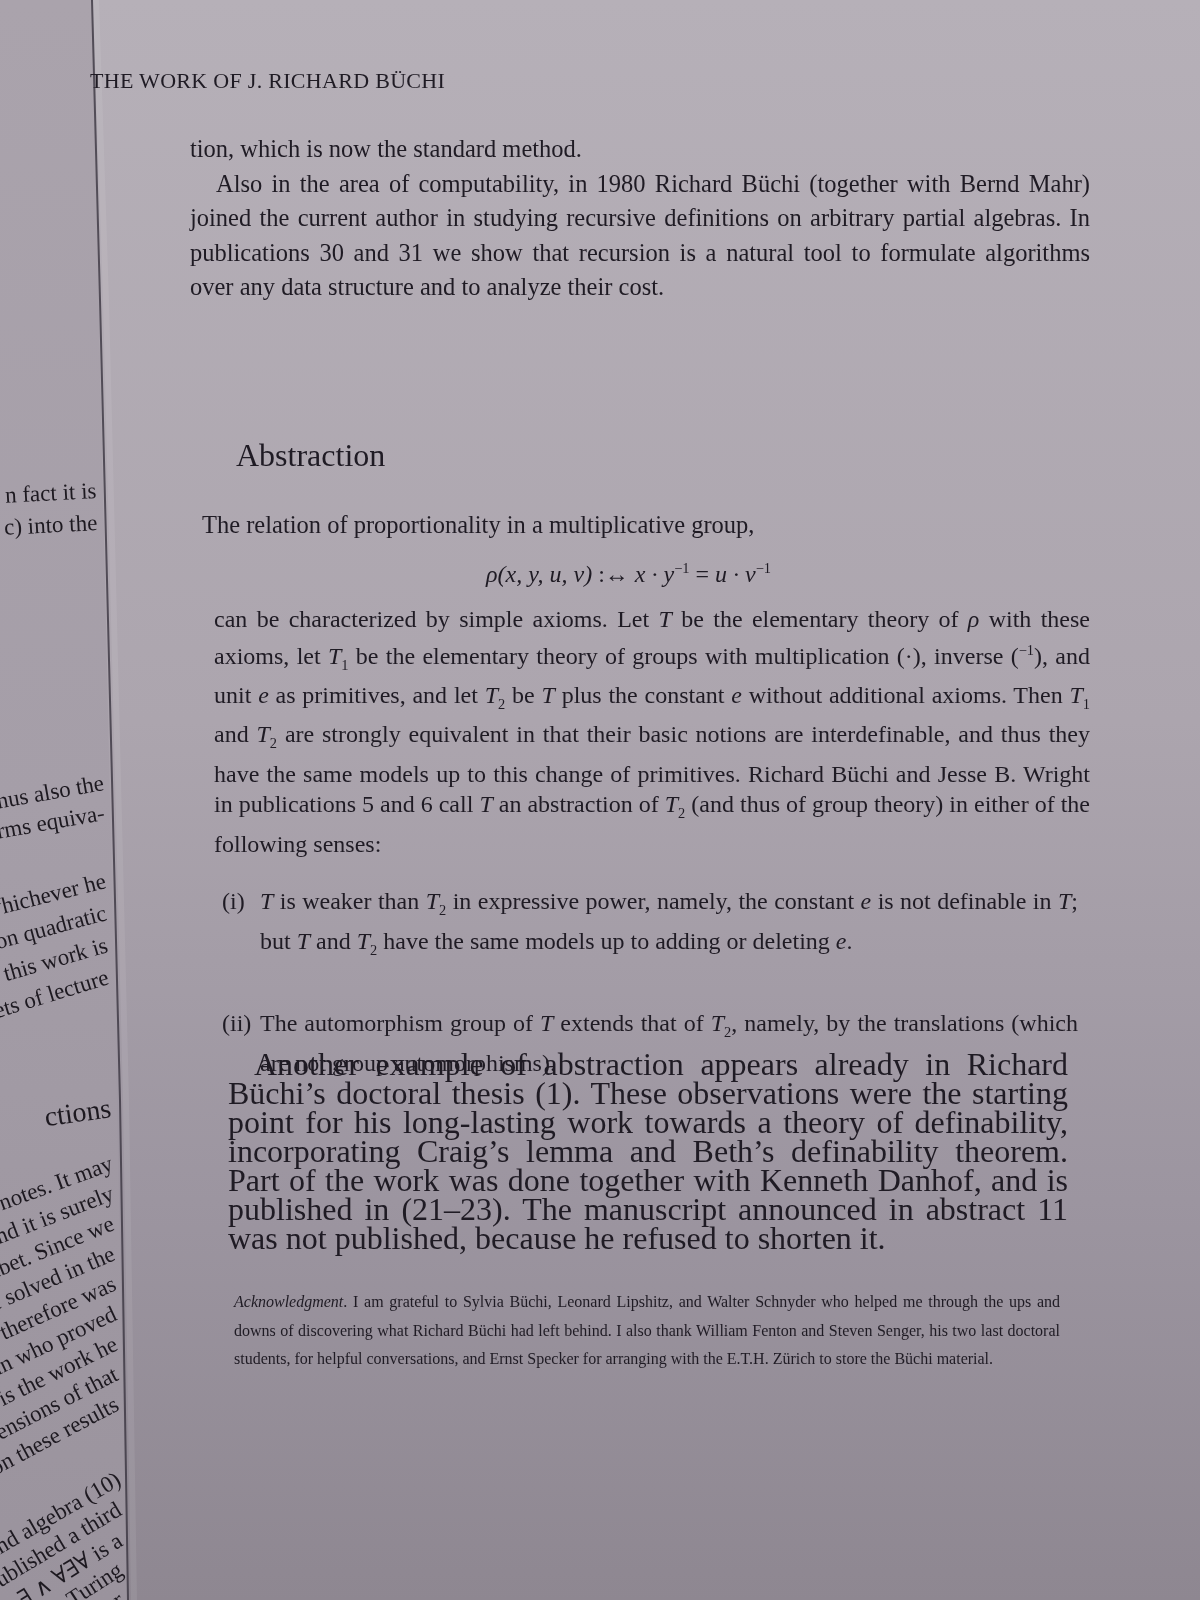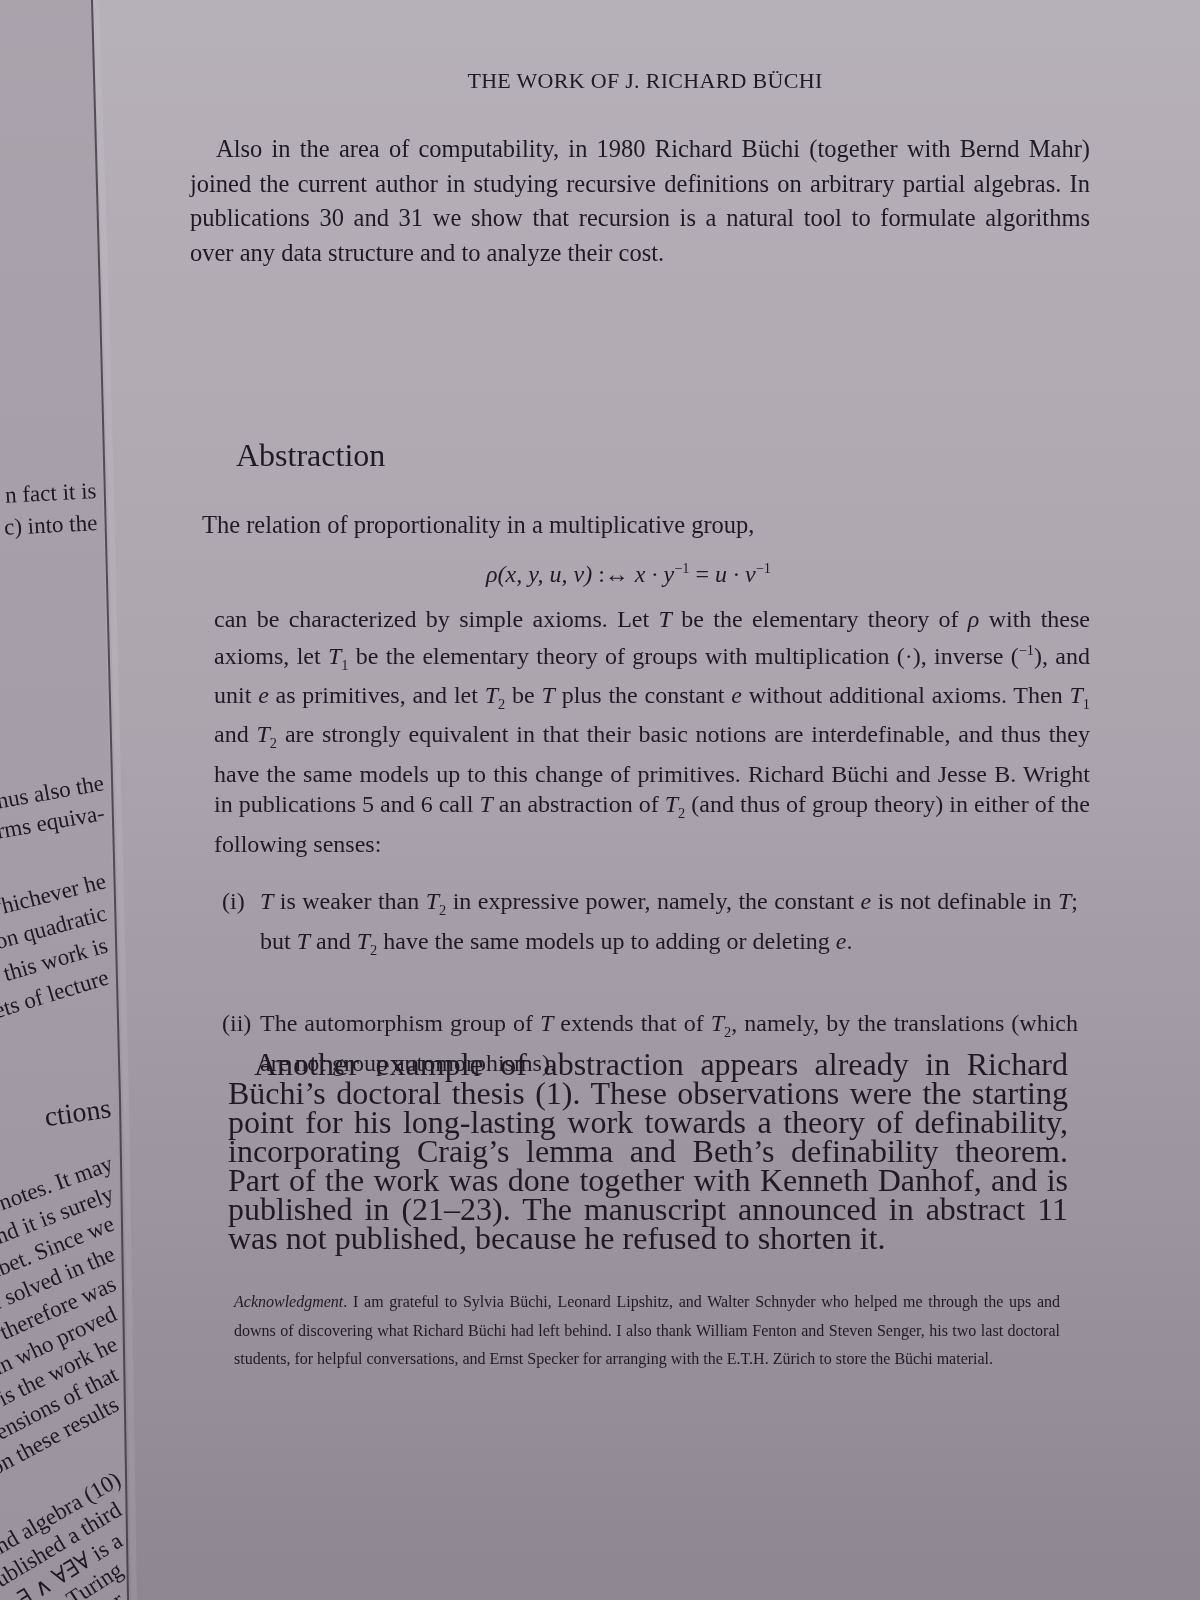--- a/index.html
+++ b/index.html
@@ -17,21 +17,21 @@
   }
   .left-edge {
     position:absolute; left:0; top:0; width:200px; height:1600px;
     pointer-events:none;
   }
   .left-text {
     position:absolute; white-space:nowrap; font-size:23px; color:#1d1920;
     transform-origin: right center;
   }
   .header {
-    position:absolute; top:68px; left:0; width:1200px; text-align:center;
+    position:absolute; top:68px; left:0; width:1200px; 
     font-size:22px; letter-spacing:0.3px; padding-left:90px; box-sizing:border-box;
   }
   .para { position:absolute; font-size:24.5px; line-height:34.5px; text-align:justify; }
   .para p { margin:0; }
   .indent { text-indent:26px; }
   .heading { position:absolute; font-size:32px;margin-left:36px; }
   .formula { position:absolute; font-size:24px; font-style:italic; }
   sup, sub { font-size:60%; }
   .list-item { position:absolute; font-size:24px; line-height:31px; text-align:justify; }
   .list-item .label { position:absolute; left:0; }
@@ -68,20 +68,21 @@
     </div>
 </div>
 <svg class="left-edge" width="200" height="1600">
   <path d="M92 0 L100 300 L110 700 L120 1100 L128 1600" stroke="#3a3540" stroke-width="2" fill="none" opacity="0.8"></path>
   <path d="M96 0 L106 300 L116 700 L126 1100 L134 1600" stroke="#ffffff" stroke-width="6" fill="none" opacity="0.08"></path>
 </svg>
 
 <div class="header">THE WORK OF J. RICHARD BÜCHI</div>
 
 <div class="para" style="top:132px; left:190px; width:900px;">
+  <p>tion, which is now the standard method.</p>
   <p class="indent">Also in the area of computability, in 1980 Richard Büchi (together with Bernd Mahr) joined the current author in studying recursive definitions on arbitrary partial algebras. In publications 30 and 31 we show that recursion is a natural tool to formulate algorithms over any data structure and to analyze their cost.</p>
 </div>
 
 <div class="heading" style="top:437px; left:200px;">Abstraction</div>
 
 <div class="para" style="top:508px; left:202px; width:880px;">
   <p>The relation of proportionality in a multiplicative group,</p>
 </div>
 
 <div class="formula" style="top:560px; left:478px;margin-left:8px;">

